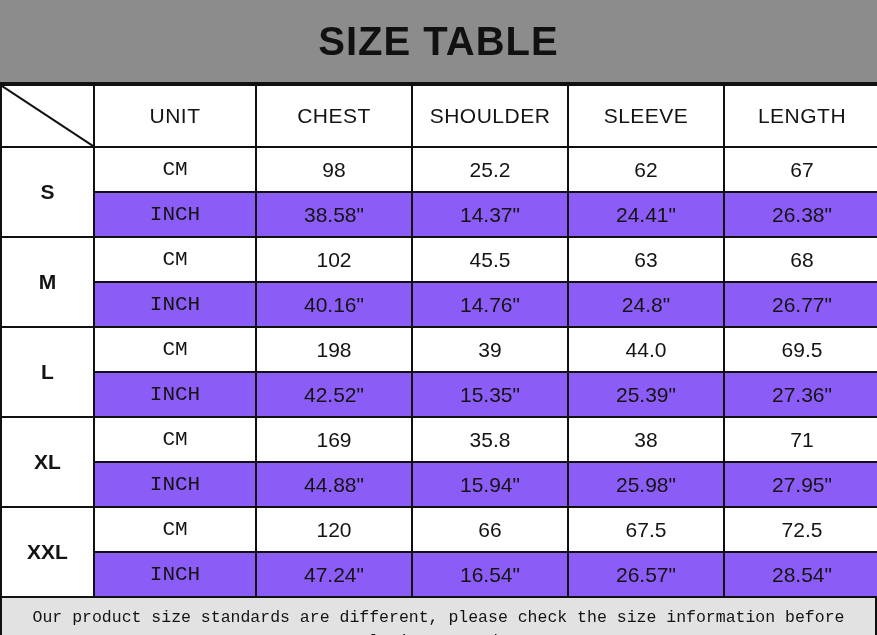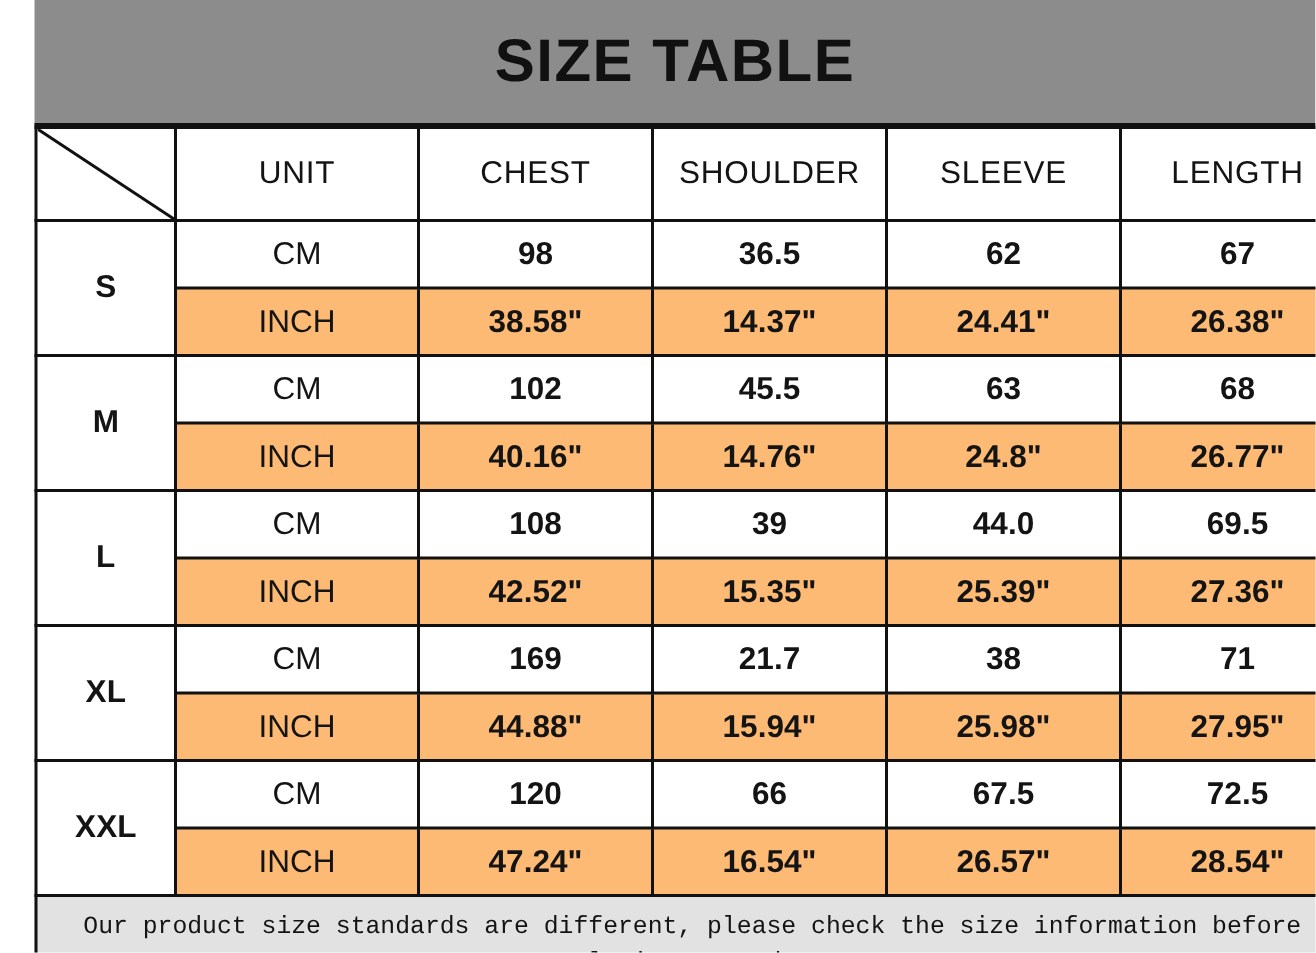--- a/index.html
+++ b/index.html
@@ -13,21 +13,20 @@
     font-family: "Liberation Sans", sans-serif;
     color: #1a1a1a;
     overflow: hidden;
   }
   .sheet {
     width: 877px;
     height: 635px;
     position: relative;
     background: #ffffff;
     box-sizing: border-box;
-    padding-left: 23px;
   }
   .title-bar {
     height: 82px;
     background: #8c8c8c;
     border-bottom: 2px solid #111111;
     display: flex;
     align-items: center;
     justify-content: center;
   }
   .title-bar .title {
@@ -76,34 +75,34 @@
   td.size-cell {
     background: #dcdcdc;
     font-weight: bold;
     font-size: 24px;
   }
   td.unit-cell {
     background: #e2e2e2;
     font-weight: normal;
     font-size: 22px;
     height: 43px;
+    font-family: Liberation Mono, monospace;
   }
   td.value-cell {
     background: #e8e8e8;
     font-size: 22px;
     height: 43px;
-    font-weight: bold;
   }
   tr.row-cm td.unit-cell,
   tr.row-cm td.value-cell {
     background: #ffffff;
   }
   tr.row-inch td.unit-cell,
   tr.row-inch td.value-cell {
-    background: #fdba74;
+    background: #8b5cf6;
   }
   .footer-note {
     border: 2px solid #111111;
     border-top: none;
     background: #e2e2e2;
     padding: 8px 16px 12px 16px;
     text-align: center;
     font-family: "Liberation Mono", monospace;
     font-size: 16.5px;
     line-height: 1.45;
@@ -143,21 +142,21 @@
         <th>SLEEVE</th>
         <th>LENGTH</th>
       </tr>
     </thead>
     <tbody>
 
       <tr class="row-cm">
         <td class="size-cell" rowspan="2">S</td>
         <td class="unit-cell">CM</td>
         <td class="value-cell">98</td>
-        <td class="value-cell">36.5</td>
+        <td class="value-cell">25.2</td>
         <td class="value-cell">62</td>
         <td class="value-cell">67</td>
       </tr>
       <tr class="row-inch">
         <td class="unit-cell">INCH</td>
         <td class="value-cell">38.58"</td>
         <td class="value-cell">14.37"</td>
         <td class="value-cell">24.41"</td>
         <td class="value-cell">26.38"</td>
       </tr>
@@ -174,38 +173,38 @@
         <td class="unit-cell">INCH</td>
         <td class="value-cell">40.16"</td>
         <td class="value-cell">14.76"</td>
         <td class="value-cell">24.8"</td>
         <td class="value-cell">26.77"</td>
       </tr>
 
       <tr class="row-cm">
         <td class="size-cell" rowspan="2">L</td>
         <td class="unit-cell">CM</td>
-        <td class="value-cell">108</td>
+        <td class="value-cell">198</td>
         <td class="value-cell">39</td>
         <td class="value-cell">44.0</td>
         <td class="value-cell">69.5</td>
       </tr>
       <tr class="row-inch">
         <td class="unit-cell">INCH</td>
         <td class="value-cell">42.52"</td>
         <td class="value-cell">15.35"</td>
         <td class="value-cell">25.39"</td>
         <td class="value-cell">27.36"</td>
       </tr>
 
       <tr class="row-cm">
         <td class="size-cell" rowspan="2">XL</td>
         <td class="unit-cell">CM</td>
         <td class="value-cell">169</td>
-        <td class="value-cell">21.7</td>
+        <td class="value-cell">35.8</td>
         <td class="value-cell">38</td>
         <td class="value-cell">71</td>
       </tr>
       <tr class="row-inch">
         <td class="unit-cell">INCH</td>
         <td class="value-cell">44.88"</td>
         <td class="value-cell">15.94"</td>
         <td class="value-cell">25.98"</td>
         <td class="value-cell">27.95"</td>
       </tr>

